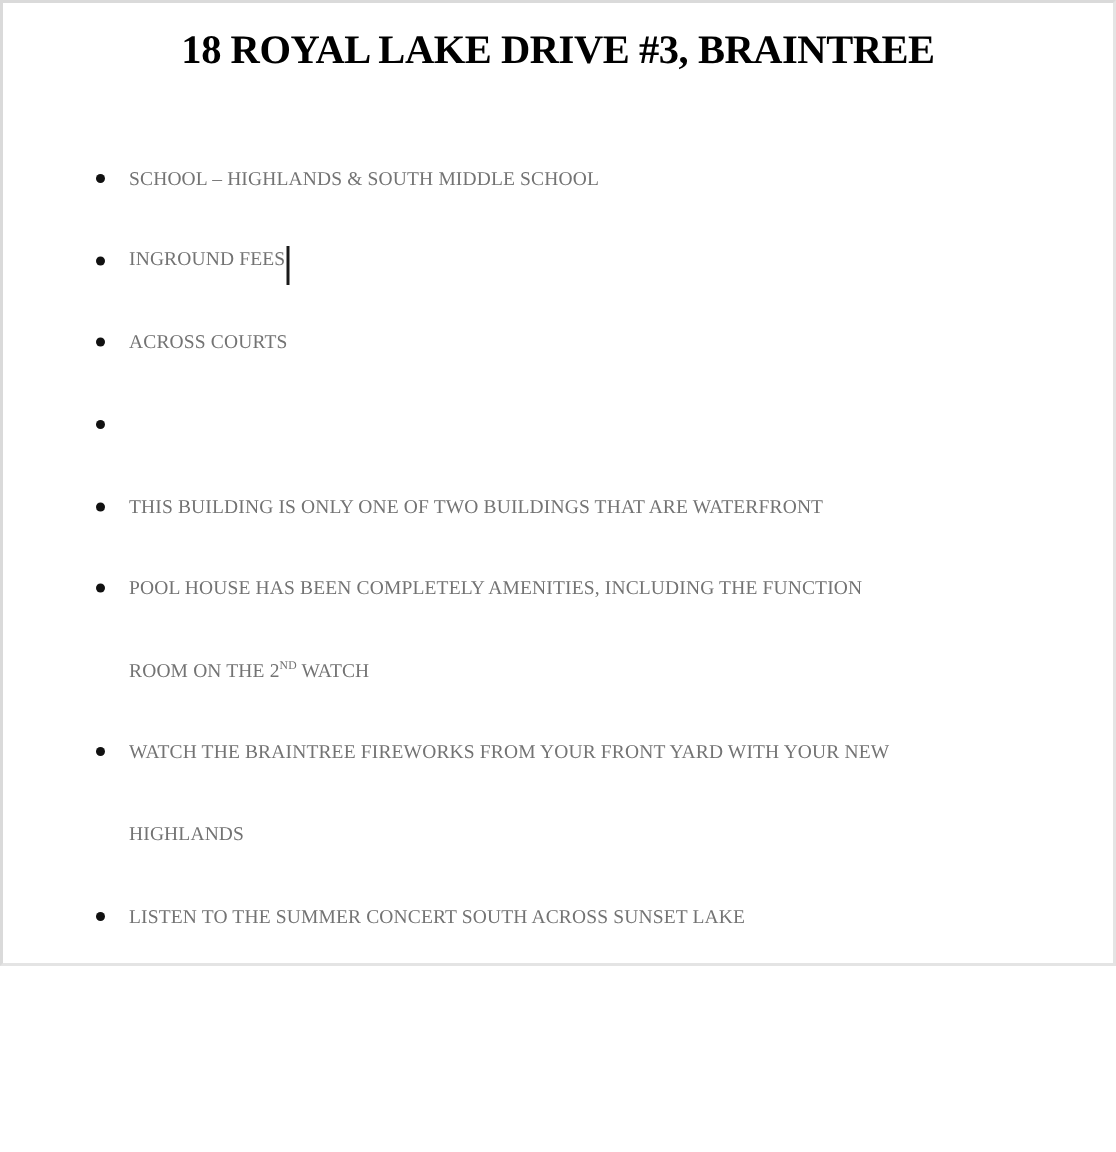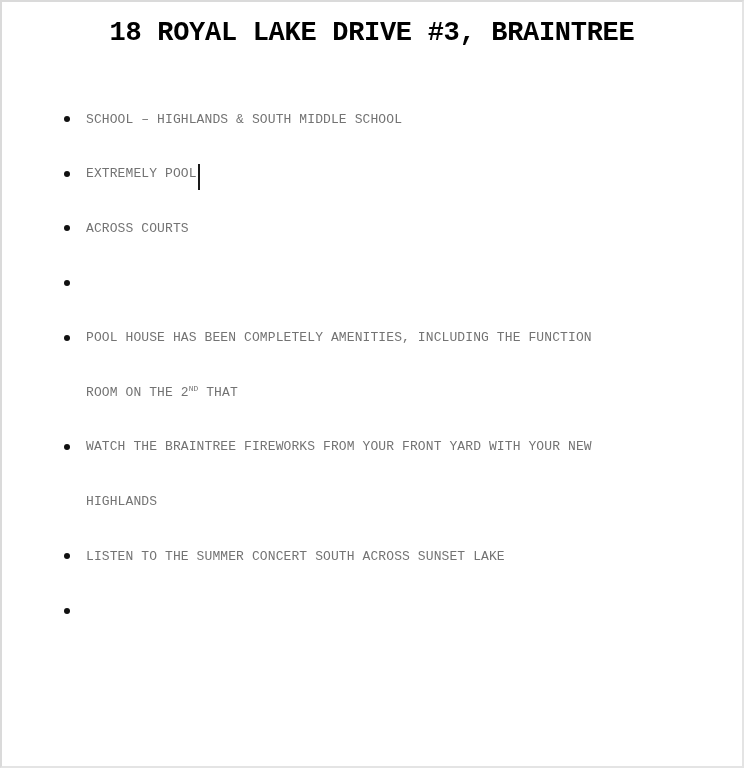--- a/index.html
+++ b/index.html
@@ -3,28 +3,28 @@
 <meta charset="utf-8">
 <style>
   html, body {
     margin: 0;
     padding: 0;
     background: #ffffff;
   }
   .page {
     position: relative;
     width: 744px;
-    height: 768px;
+    height: 644px;
     box-sizing: border-box;
     background: #ffffff;
     border: 2px solid #e4e4e4;
     border-top-color: #dadada;
     border-left-color: #dadada;
     overflow: hidden;
-    font-family: Liberation Mono, monospace;
+    font-family: Liberation Serif, serif;
     color: #131313;
   }
   .doc-title {
     margin: 16px 24px 0 24px;
     height: 30px;
     line-height: 30px;
     text-align: center;
     font-size: 27px;
     font-weight: 700;
     letter-spacing: -0.3px;
@@ -78,35 +78,39 @@
 
 <div class="page">
   <div class="doc-title">18 ROYAL LAKE DRIVE #3, BRAINTREE</div>
   <div class="bullet-list">
       <div class="row">
         <span class="dot"></span>
         <span class="txt"><span>SCHOOL – HIGHLANDS &amp; SOUTH MIDDLE SCHOOL</span></span>
       </div>
       <div class="row">
         <span class="dot"></span>
-        <span class="txt"><span>EXTREMELY POOL</span><span class="caret"></span></span>
+        <span class="txt"><span>INGROUND FEES</span><span class="caret"></span></span>
       </div>
       <div class="row">
         <span class="dot"></span>
         <span class="txt"><span>ACROSS COURTS</span></span>
       </div>
       <div class="row">
         <span class="dot"></span>
       </div>
       <div class="row">
         <span class="dot"></span>
+        <span class="txt"><span>THIS BUILDING IS ONLY ONE OF TWO BUILDINGS THAT ARE WATERFRONT</span></span>
+      </div>
+      <div class="row">
+        <span class="dot"></span>
         <span class="txt"><span>POOL HOUSE HAS BEEN COMPLETELY AMENITIES, INCLUDING THE FUNCTION</span></span>
       </div>
       <div class="row">
-        <span class="txt"><span>ROOM ON THE 2</span><sup>ND</sup><span> THAT</span></span>
+        <span class="txt"><span>ROOM ON THE 2</span><sup>ND</sup><span> WATCH</span></span>
       </div>
       <div class="row">
         <span class="dot"></span>
         <span class="txt"><span>WATCH THE BRAINTREE FIREWORKS FROM YOUR FRONT YARD WITH YOUR NEW</span></span>
       </div>
       <div class="row">
         <span class="txt"><span>HIGHLANDS</span></span>
       </div>
       <div class="row">
         <span class="dot"></span>

